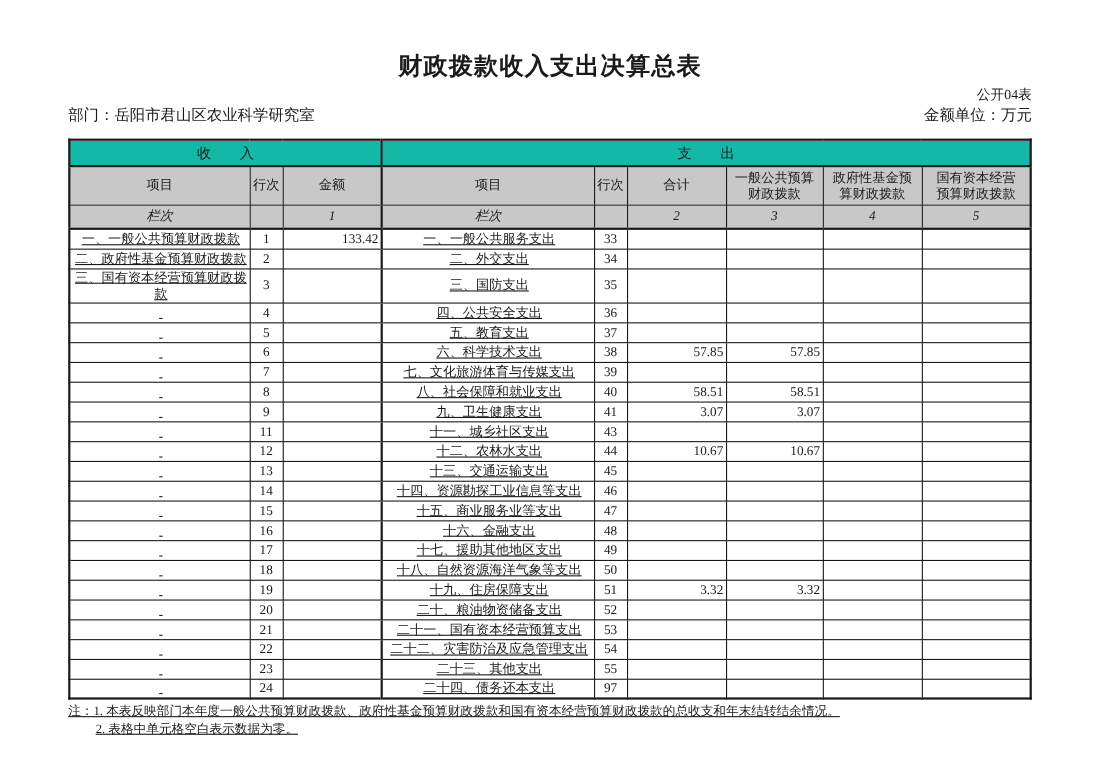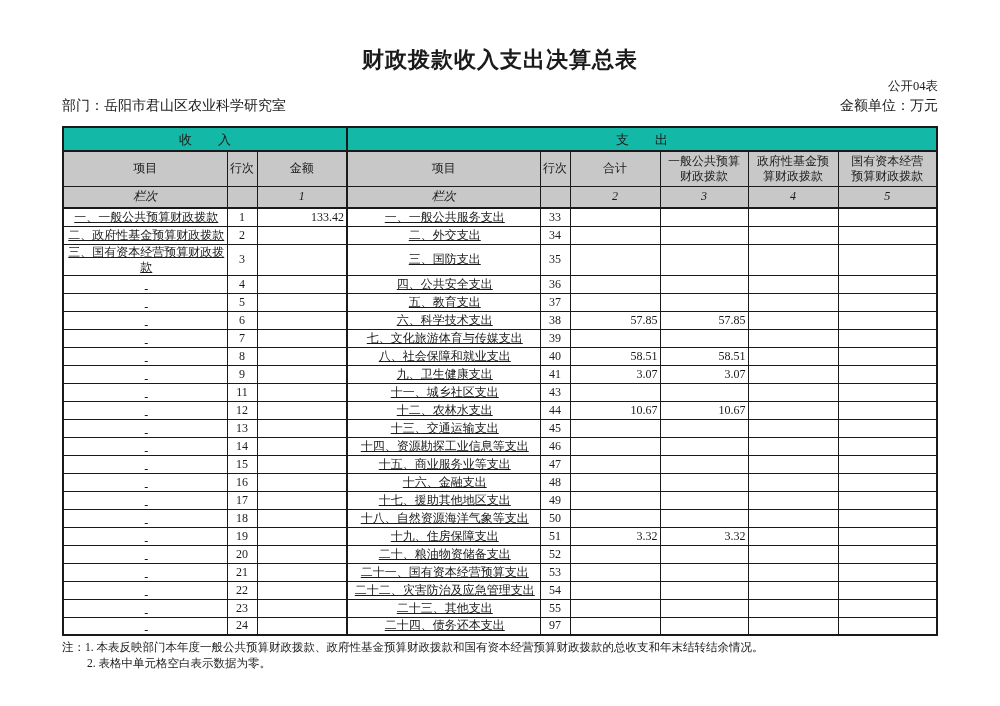--- a/index.html
+++ b/index.html
@@ -70,21 +70,21 @@
     font-style: italic;
   }
   
   tbody.data tr td { height: 18px; vertical-align: middle; background: #ffffff; }
   td.c-item { text-align: center; padding: 0 2px 0 4px; text-decoration: underline; }
   td.c-line { text-align: center; }
   td.c-num  { text-align: right; padding-right: 2px; }
   .sec { border-left: 2px solid #1a1a1a !important; }
   td:empty::after { content: "\00a0"; }
 
-  .notes { margin-top: 3px; font-size: 11.5px; line-height: 16px; }
+  .notes { margin-top: 3px; font-size: 11.5px; line-height: 16px; text-decoration: underline; }
   .note-indent { padding-left: 25px; }
 </style>
 </head>
 <body>
 
 <div class="page">
 
   <div class="doc-title">财政拨款收入支出决算总表</div>
 
   <div class="code-line">公开04表</div>

